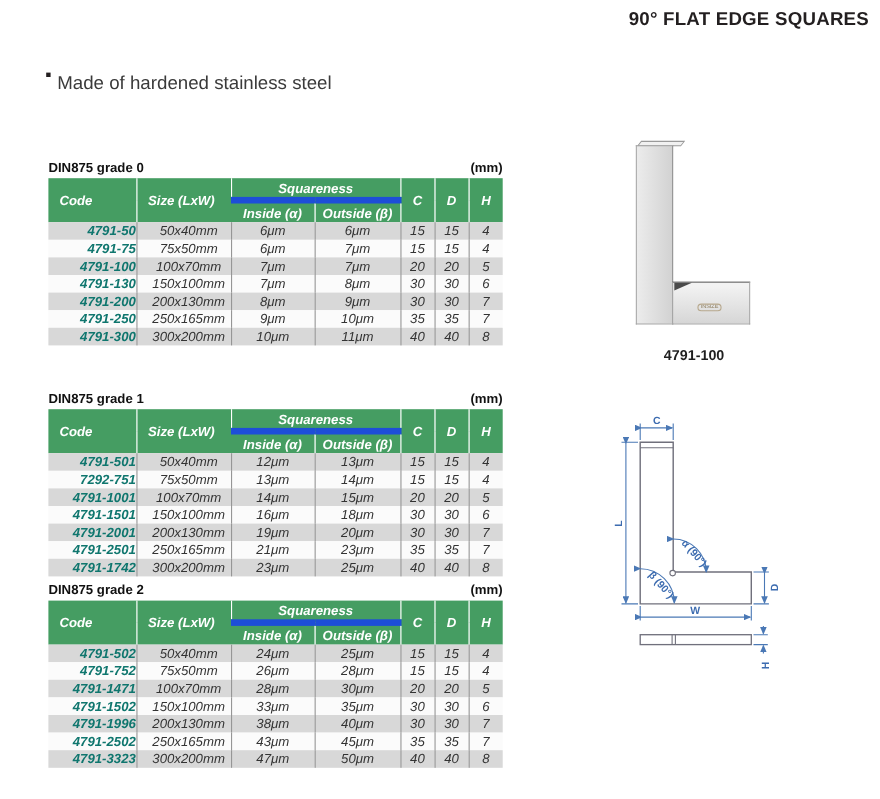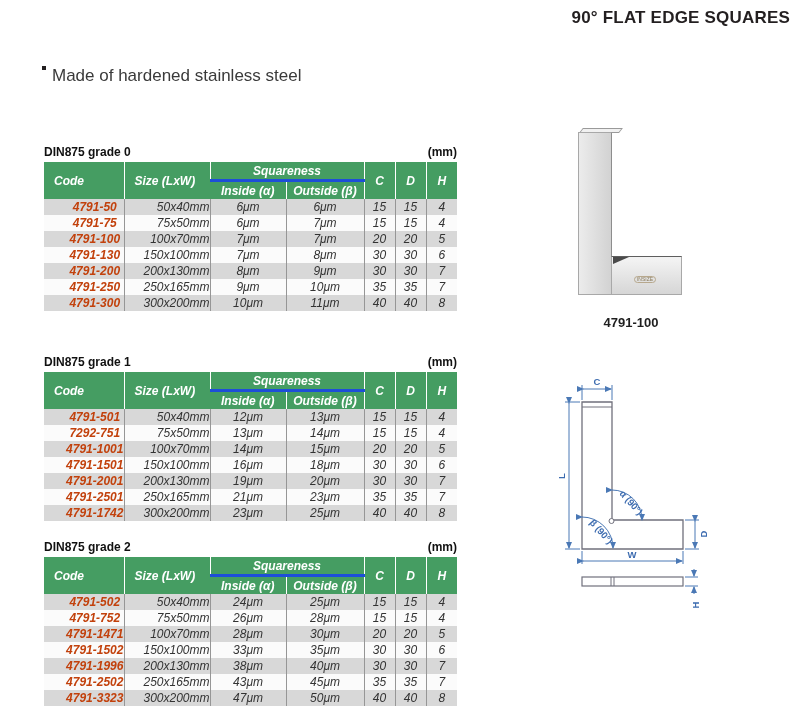--- a/index.html
+++ b/index.html
@@ -30,28 +30,28 @@
   }
   table.spec col.c-code{width:80px;} table.spec col.c-size{width:86px;}
   table.spec col.c-in{width:76px;}  table.spec col.c-out{width:78px;}
   table.spec col.c-c{width:31px;}   table.spec col.c-d{width:31px;} table.spec col.c-h{width:31px;}
   table.spec th{
     background:var(--green,#459D62); color:#fff; font-weight:bold; font-size:12px;
     height:17px; padding:0; text-align:center; border-left:1px solid #fff;
   }
   table.spec th:first-child{border-left:none;}
   table.spec th.al{text-align:left; padding-left:10px;}
-  table.spec tr.subrow th{border-top:3px solid #1d4ed8;}
+  table.spec tr.subrow th{border-top:6px solid #1d4ed8;}
   table.spec td{
     height:16px; padding:0; text-align:center; color:#333;
     border-left:1px solid #969696;
   }
   table.spec td:first-child{border-left:none;}
-  table.spec td.code{font-weight:bold; color:#c2410c; text-align:center; padding-left:22px;}
-  table.spec td.size{text-align:right; padding-left:9px;}
+  table.spec td.code{font-weight:bold; color:#0f766e; text-align:right; padding-left:22px;}
+  table.spec td.size{text-align:center; padding-left:9px;}
   table.spec tbody tr:nth-child(odd) td{background:var(--rowgray,#D8D8D8);}
   table.spec tbody tr:nth-child(even) td{background:var(--rowlight,#FBFBFB);}
   
   .photo{position:absolute; left:574px; top:108px; width:140px; height:206px;}
   .blade{
     position:absolute; left:4px; top:24px; width:34px; height:163px;
     background:linear-gradient(to right,#ececec,#d2d2d2);
     border:1px solid #a8a8a8; border-right:1px solid #8d8d8d; box-sizing:border-box;
   }
   .blade-cap{
@@ -283,21 +283,21 @@
             <td class="">23μm</td>
             <td class="">25μm</td>
             <td class="">40</td>
             <td class="">40</td>
             <td class="">8</td>
           </tr>
         </tbody>
     </table>
   </section>
 
-  <section class="tbl-section" style="top:539px">
+  <section class="tbl-section" style="top:528px">
     <div class="tbl-head">
       <span>DIN875 grade 2</span>
       <span>(mm)</span>
     </div>
     <table class="spec">
       <colgroup>
           <col class="c-code">
           <col class="c-size">
           <col class="c-in">
           <col class="c-out">

